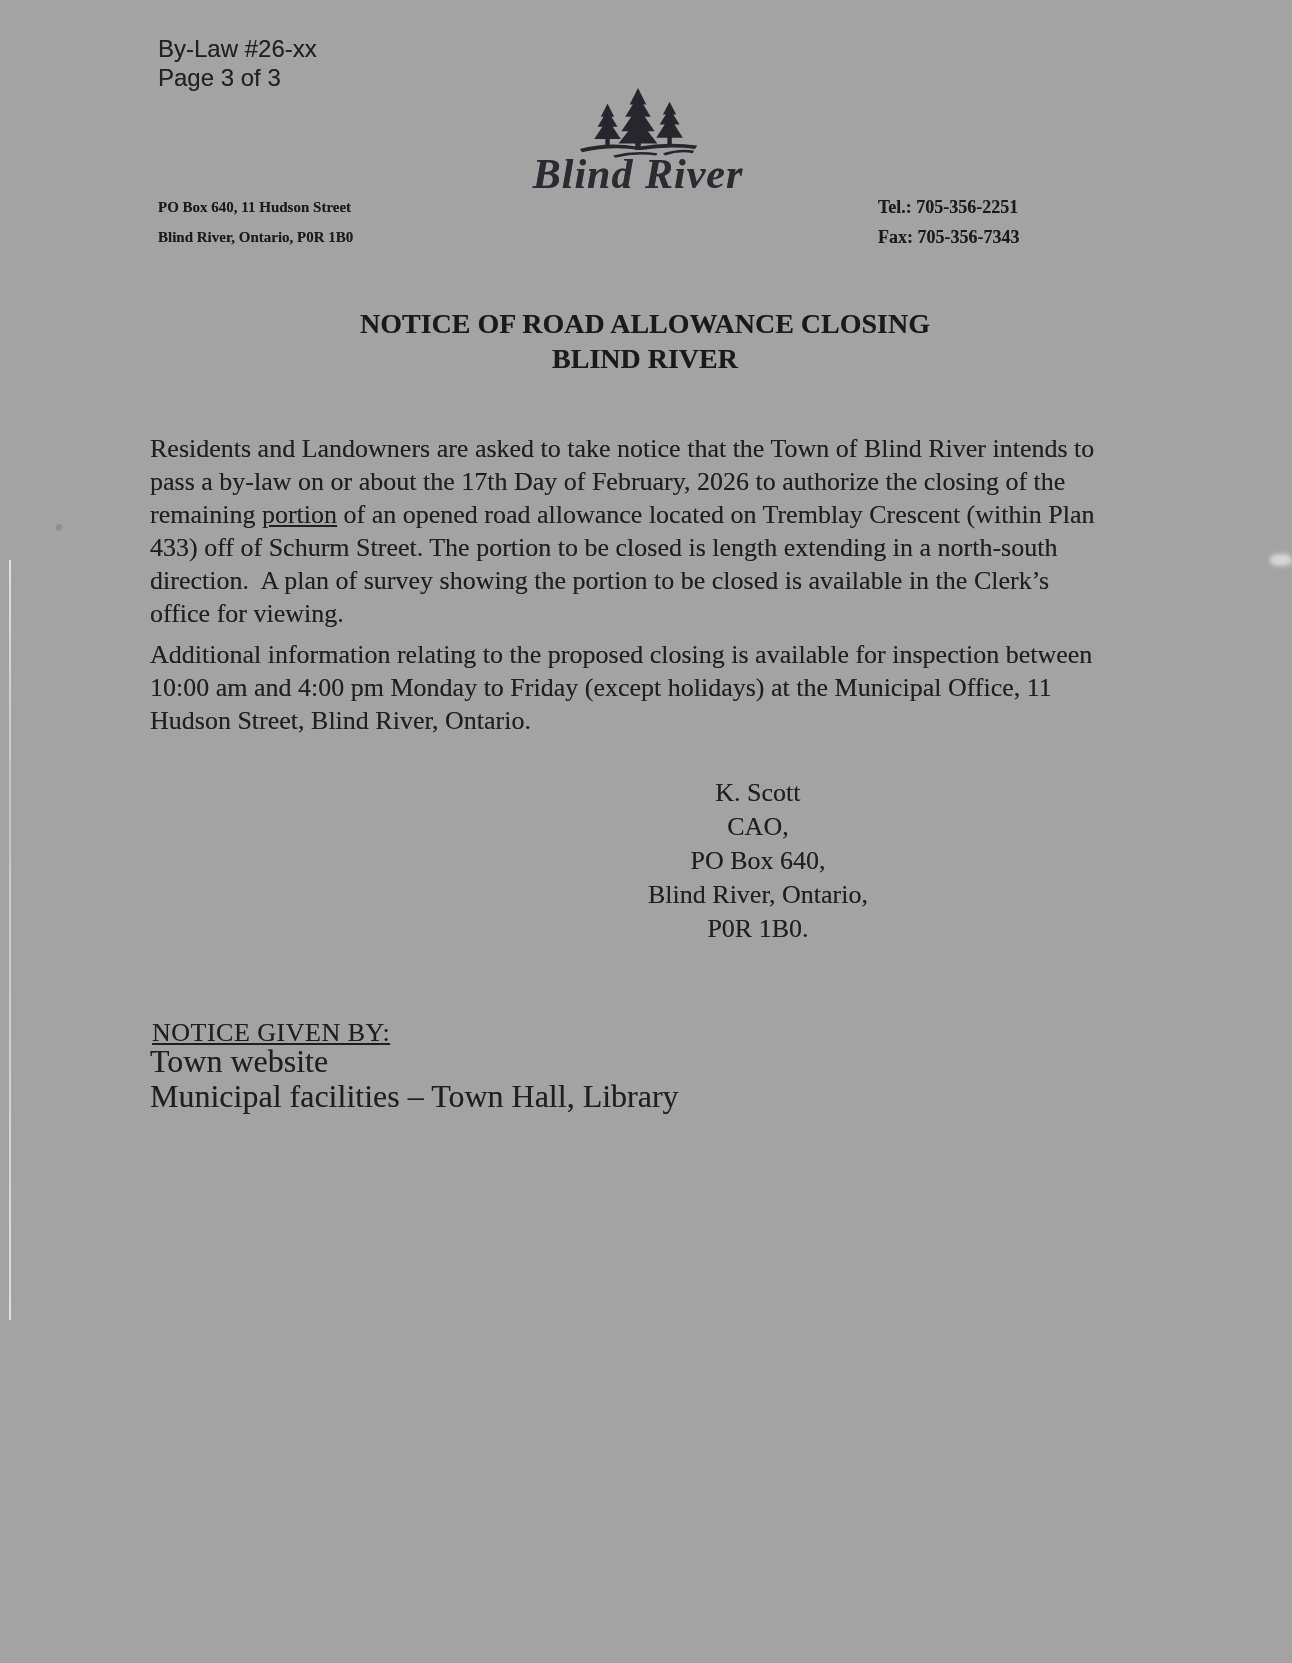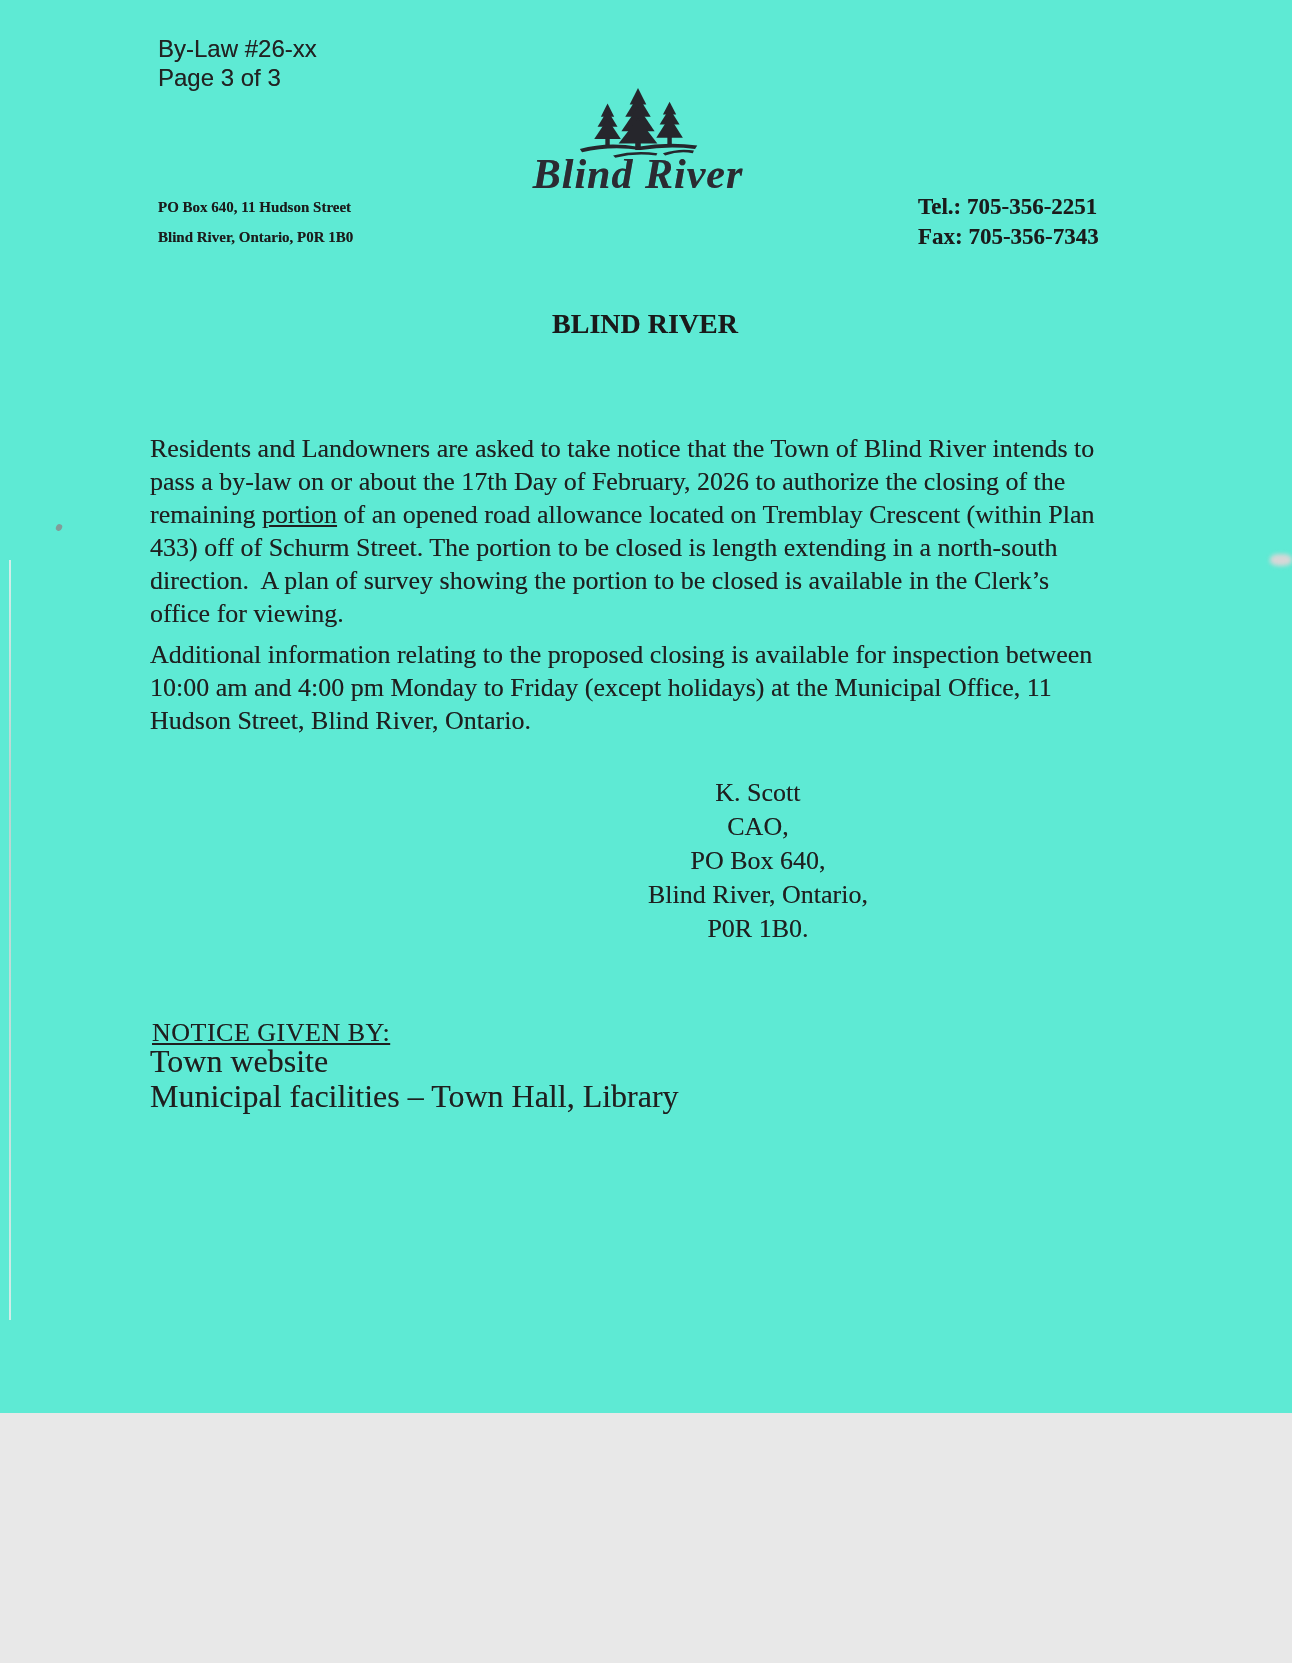--- a/index.html
+++ b/index.html
@@ -1,20 +1,20 @@
 <!DOCTYPE html>
 <html><head>
 <meta charset="utf-8">
 <style>
   html,body{margin:0;padding:0;background:#e8e8e8;}
   #page{
     position:relative;
     width:1292px;
-    height:1413px;
-    background:#5eead4;
+    height:1663px;
+    background:#a3a3a3;
     font-family:"Liberation Serif", serif;
     color:#1f1f1f;
     overflow:hidden;
     text-shadow:0 0 0.4px rgba(20,20,20,0.45);
   }
   
   .meta{
     position:absolute; left:158px; top:34px;
     font-family:"Liberation Sans", sans-serif;
     font-size:24px; line-height:29px; color:#222;
@@ -32,22 +32,22 @@
     font-family:"Liberation Serif", serif;
     font-size:42px; font-weight:bold; font-style:italic;
     letter-spacing:1px; color:#2b2b32;
   }
   
   .addr{
     position:absolute; left:158px; top:192px;
     font-weight:bold; font-size:15px; line-height:30px; color:#1b1b1b;
   }
   .contact{
-    position:absolute; left:918px; top:192px;
-    font-weight:bold; font-size:23px; line-height:30px; color:#1b1b1b;
+    position:absolute; left:878px; top:192px;
+    font-weight:bold; font-size:18px; line-height:30px; color:#1b1b1b;
   }
   
   .doc-title{
     position:absolute; left:150px; width:990px; top:306px;
     text-align:center; font-weight:bold; font-size:28px; line-height:35px;
     color:#1a1a1a;
   }
   
   .para{
     position:absolute; left:150px; width:960px;
@@ -131,20 +131,21 @@
     <div>PO Box 640, 11 Hudson Street</div>
     <div>Blind River, Ontario, P0R 1B0</div>
   </div>
 
   <div class="contact">
     <div>Tel.: 705-356-2251</div>
     <div>Fax: 705-356-7343</div>
   </div>
 
   <div class="doc-title">
+    <div>NOTICE OF ROAD ALLOWANCE CLOSING</div>
     <div>BLIND RIVER</div>
   </div>
 
   <p class="para p1"><span>Residents and Landowners are asked to take notice that the Town of Blind River intends to pass a by-law on or about the 17th Day of February, 2026 to authorize the closing of the remaining </span><span class="emph">portion</span><span> of an opened road allowance located on Tremblay Crescent (within Plan 433) off of Schurm Street. The portion to be closed is length extending in a north-south direction.  A plan of survey showing the portion to be closed is available in the Clerk’s office for viewing.</span></p>
 
   <p class="para p2">Additional information relating to the proposed closing is available for inspection between 10:00 am and 4:00 pm Monday to Friday (except holidays) at the Municipal Office, 11 Hudson Street, Blind River, Ontario.</p>
 
   <div class="signature">
     <div>K. Scott</div>
     <div>CAO,</div>

